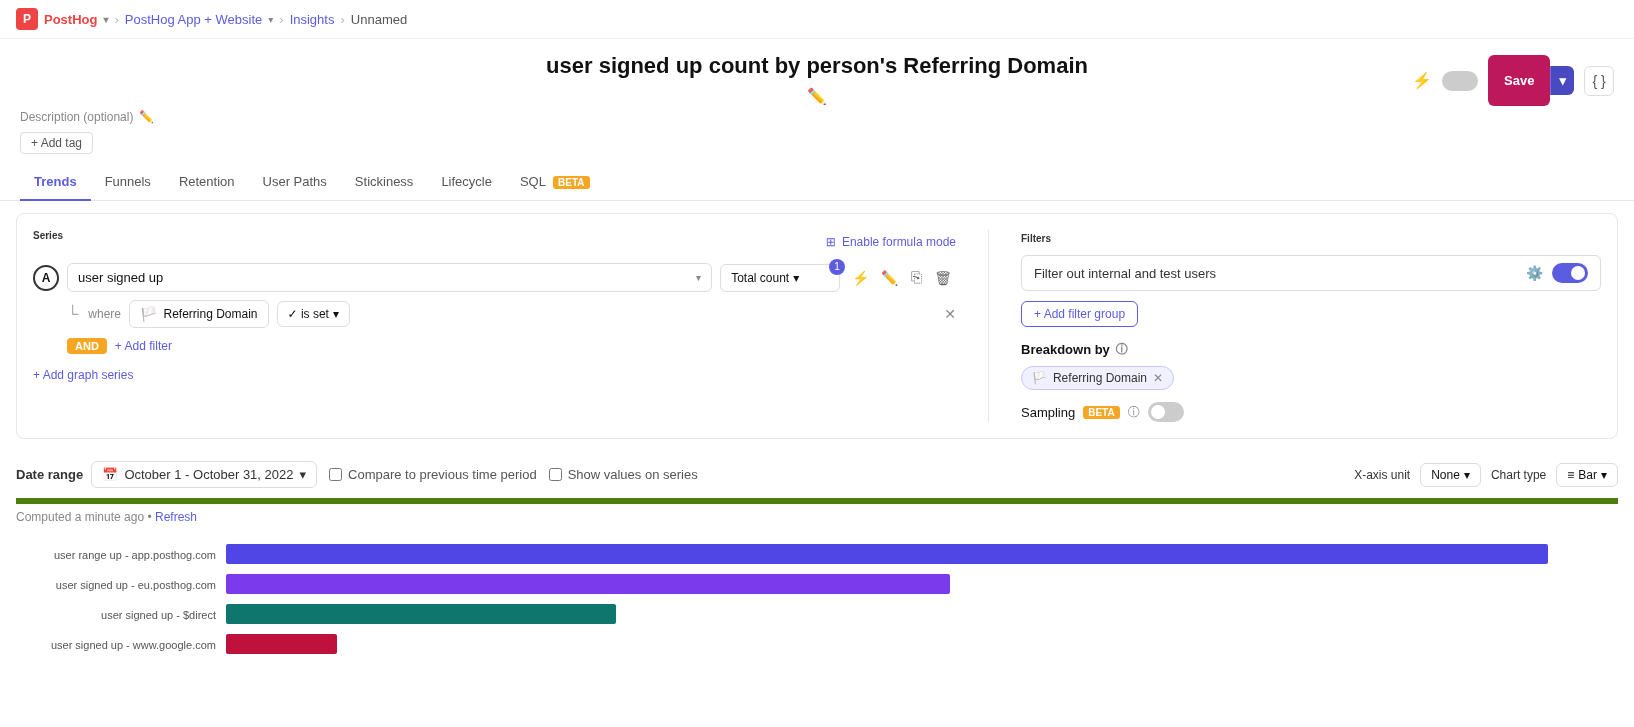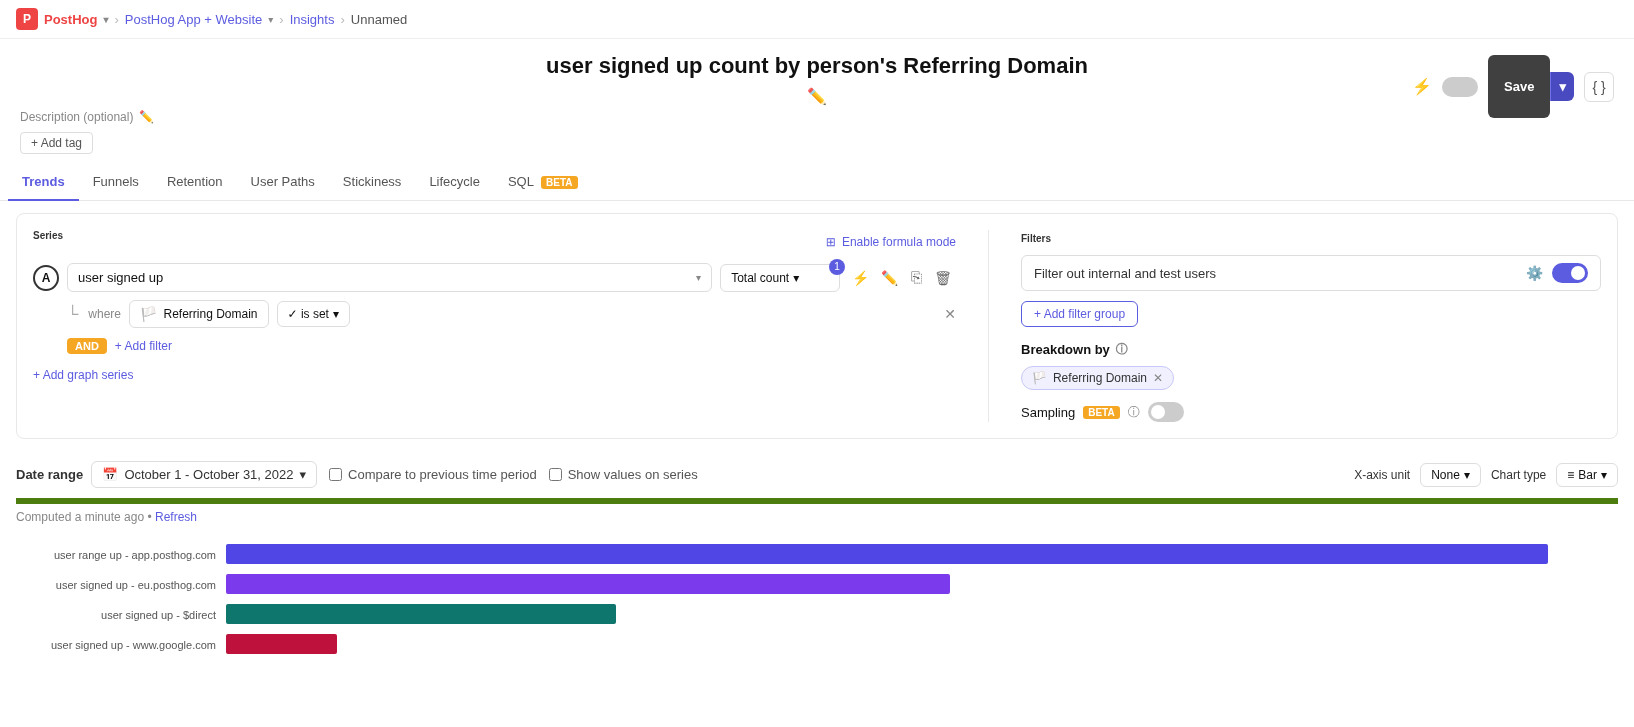--- a/index.html
+++ b/index.html
@@ -15,25 +15,25 @@
     .page-header { padding: 14px 20px 6px; }
     .page-title { font-size: 22px; font-weight: 700; display: flex; align-items: center; gap: 8px; flex-direction: column; }
     .page-title .edit-icon { color: #5c5ce0; cursor: pointer; font-size: 16px; }
     .page-subtitle { color: #888; font-size: 12px; margin-top: 4px; display: flex; align-items: center; gap: 6px; }
     .page-subtitle .edit-icon { color: #5c5ce0; font-size: 12px; cursor: pointer; }
     .add-tag-btn { display: flex; align-items: center; gap: 4px; color: #555; border: 1px solid #ddd; border-radius: 4px; padding: 3px 10px; font-size: 12px; cursor: pointer; margin-top: 8px; background: #fff; }
 
     .header-actions { position: absolute; top: 55px; right: 20px; display: flex; align-items: center; gap: 10px; }
     .bolt-icon { font-size: 16px; color: #333; }
     .toggle { width: 36px; height: 20px; background: #ccc; border-radius: 10px; cursor: pointer; }
-    .save-btn { background: #404040; color: white; border: none; border-radius: 6px; padding: 24px 16px; font-size: 13px; font-weight: 600; cursor: pointer; display: flex; align-items: center; gap: 4px; }
+    .save-btn { background: #be185d; color: white; border: none; border-radius: 6px; padding: 18px 16px; font-size: 13px; font-weight: 600; cursor: pointer; display: flex; align-items: center; gap: 4px; }
     .save-btn-arrow { background: #4a4ac0; color: white; border: none; border-radius: 0 6px 6px 0; padding: 7px 8px; cursor: pointer; border-left: 1px solid #7070e8; }
     .code-btn { width: 30px; height: 30px; border: 1px solid #ddd; border-radius: 6px; display: flex; align-items: center; justify-content: center; cursor: pointer; font-size: 14px; color: #555; background: #fff; }
 
-    .tabs { display: flex; align-items: center; padding: 0 8px; border-bottom: 1px solid #e8e8e8; gap: 0; margin-top: 4px; }
+    .tabs { display: flex; align-items: center; padding: 0 20px; border-bottom: 1px solid #e8e8e8; gap: 0; margin-top: 4px; }
     .tab { padding: 10px 14px; cursor: pointer; color: #555; font-size: 13px; border-bottom: 2px solid transparent; margin-bottom: -1px; }
     .tab.active { color: #5c5ce0; border-bottom: 2px solid #5c5ce0; font-weight: 600; }
     .tab-badge { background: #f5a623; color: white; border-radius: 3px; font-size: 10px; padding: 1px 5px; margin-left: 4px; font-weight: 700; }
 
     .builder { margin: 12px 16px; border: 1px solid #e8e8e8; border-radius: 8px; padding: 16px; }
     .builder-row { display: flex; gap: 16px; }
     .series-panel { flex: 1; }
     .filters-panel { width: 580px; }
     
     .panel-title { font-size: 10px; font-weight: 600; color: #333; margin-bottom: 12px; }

